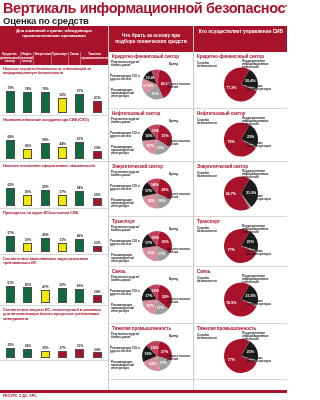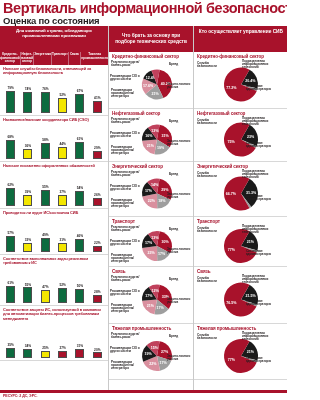--- a/index.html
+++ b/index.html
@@ -76,21 +76,21 @@
   .footer .src{position:absolute;left:3px;top:3.5px;font-size:3.6px;
                font-weight:bold;color:#a8122b;letter-spacing:-0.05px;}
 </style>
 </head>
 <body>
 
 <div class="page">
 
   <div class="titlebar">
     <div class="title">Вертикаль информационной безопасности</div>
-    <div class="subtitle">Оценка по состояния</div>
+    <div class="subtitle">Оценка по средств</div>
   </div>
 
   <div class="frame">
 
     <div class="col-left">
       <div class="hdr hdr-left">
         <div class="htxt">Для компаний страны, обладающих промышленными признаками</div>
       </div>
       <div class="colheads" id="colheads">
           <div class="ch">Кредитно-финансовый сектор</div>

